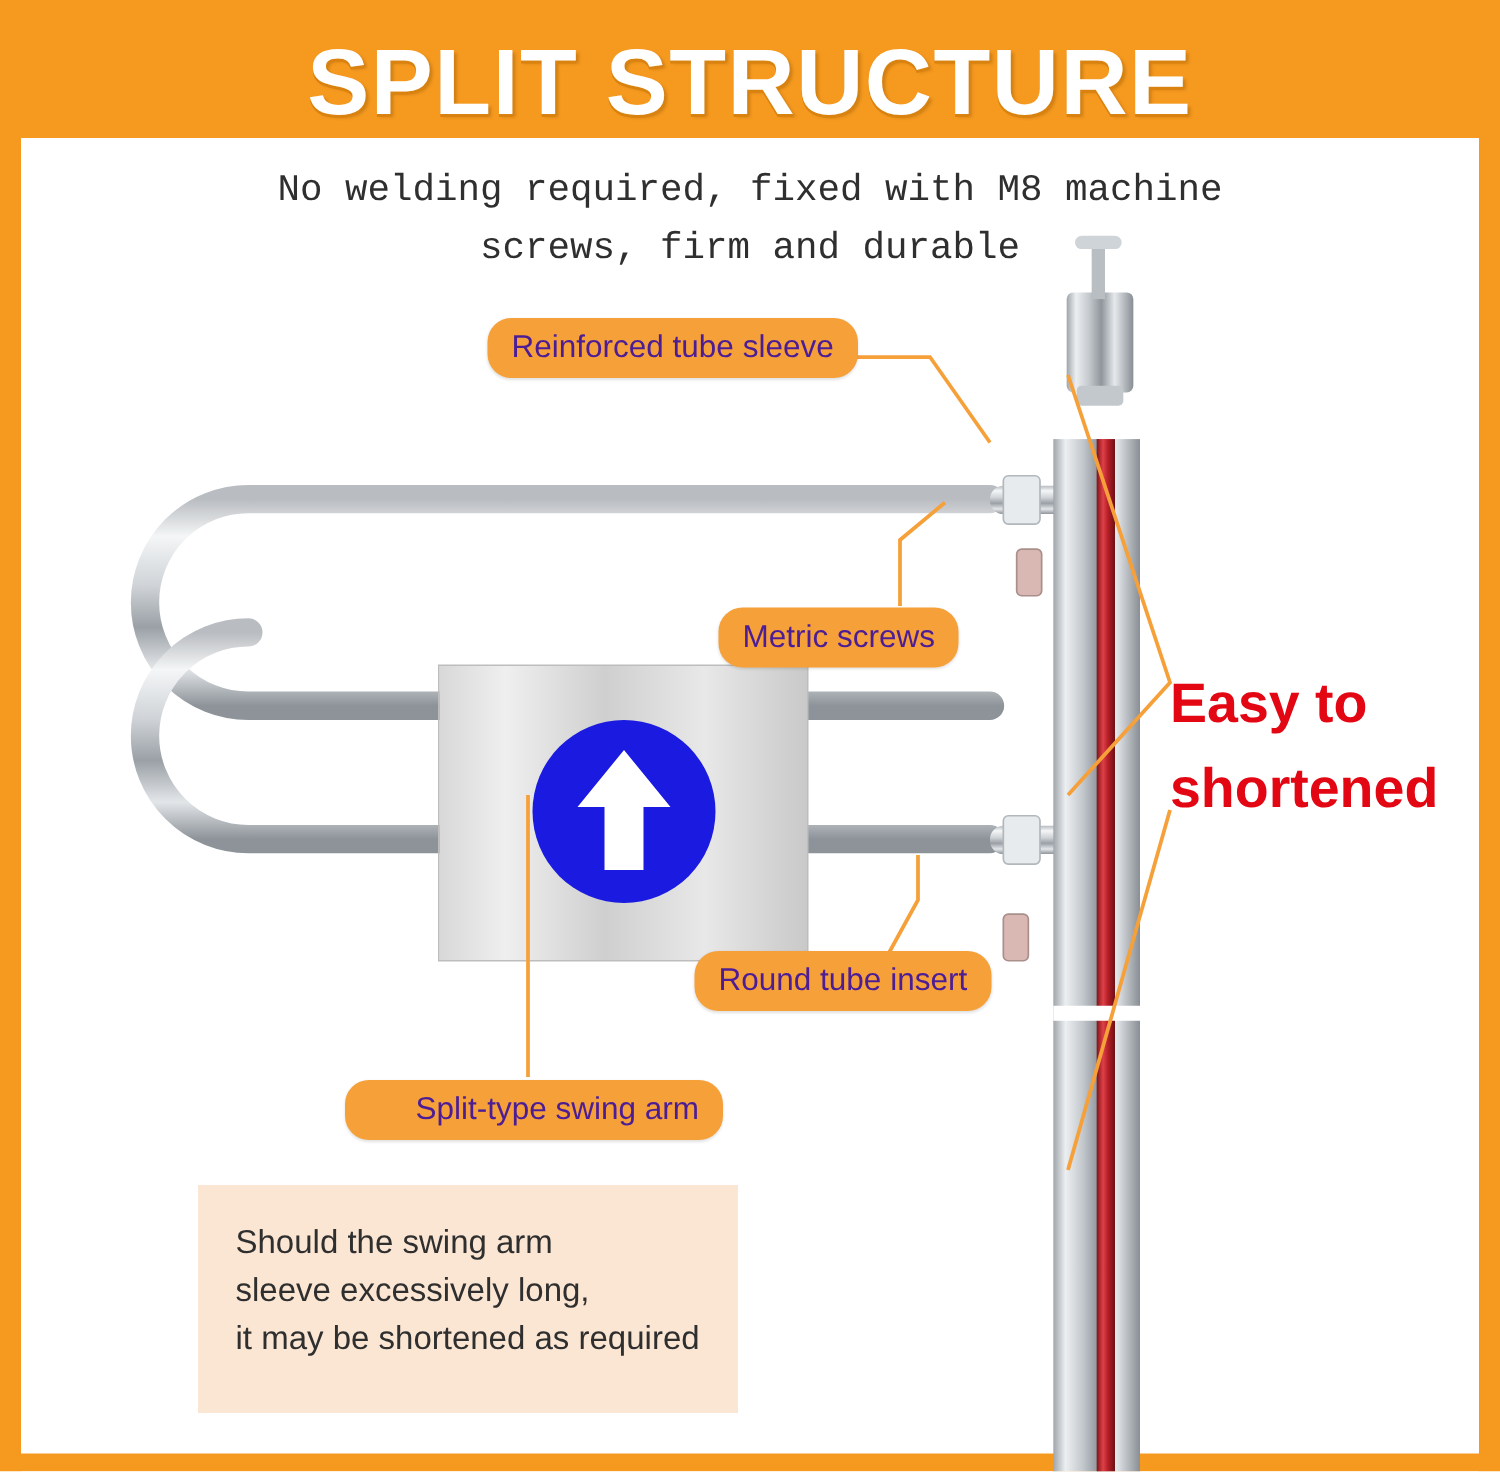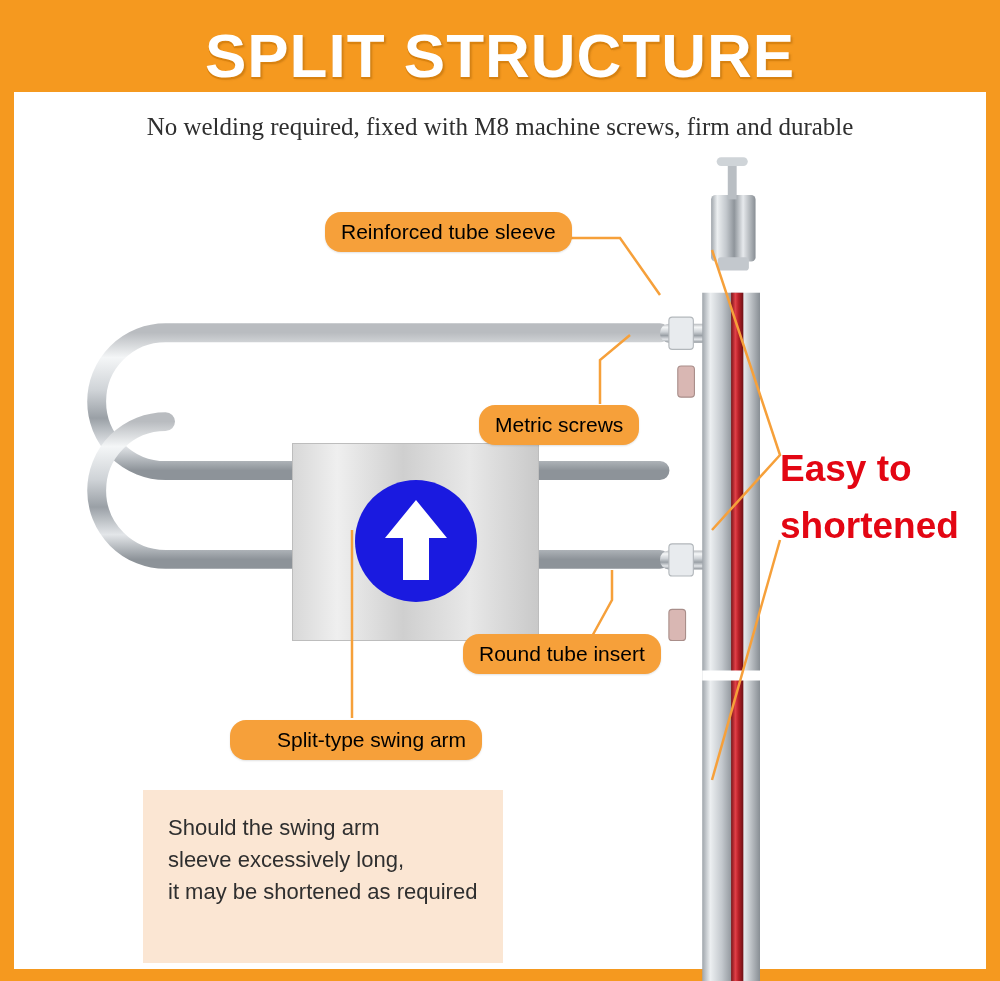--- a/index.html
+++ b/index.html
@@ -65,28 +65,28 @@
 
   .subtitle {
     position: absolute;
     left: 130px;
     top: 108px;
     width: 740px;
     text-align: center;
     font-size: 25px;
     color: #2f2f2f;
     line-height: 1.55;
-    font-family: Liberation Serif, serif;
+    font-family: Liberation Mono, monospace;
   }
 
   
   .pill {
     position: absolute;
     background: #f6a03a;
-    color: #000000;
+    color: #4c1d95;
     font-size: 21px;
     border-radius: 16px;
     padding: 8px 16px;
     white-space: nowrap;
     box-shadow: 0 1px 2px rgba(0,0,0,0.12);
   }
   #pill-sleeve { left: 325px; top: 212px; }
   #pill-screws { left: 479px; top: 405px; }
   #pill-insert { left: 463px; top: 634px; }
   #pill-swingarm { left: 230px; top: 720px; padding-left: 47px; }
@@ -111,24 +111,24 @@
     font-size: 37px;
     font-weight: bold;
     line-height: 1.55;
     font-family: "Liberation Sans", sans-serif;
   }
   .dismantle div { white-space: nowrap; }
 
   
   .note-box {
     position: absolute;
-    left: 143px;
+    left: 132px;
     top: 790px;
     width: 360px;
-    height: 173px;
+    height: 152px;
     background: #fbe6d3;
   }
   .note-box p {
     margin: 0;
     padding: 0;
     font-size: 22px;
     color: #2f2f2f;
     line-height: 1.45;
     font-family: "Liberation Sans", sans-serif;
   }

